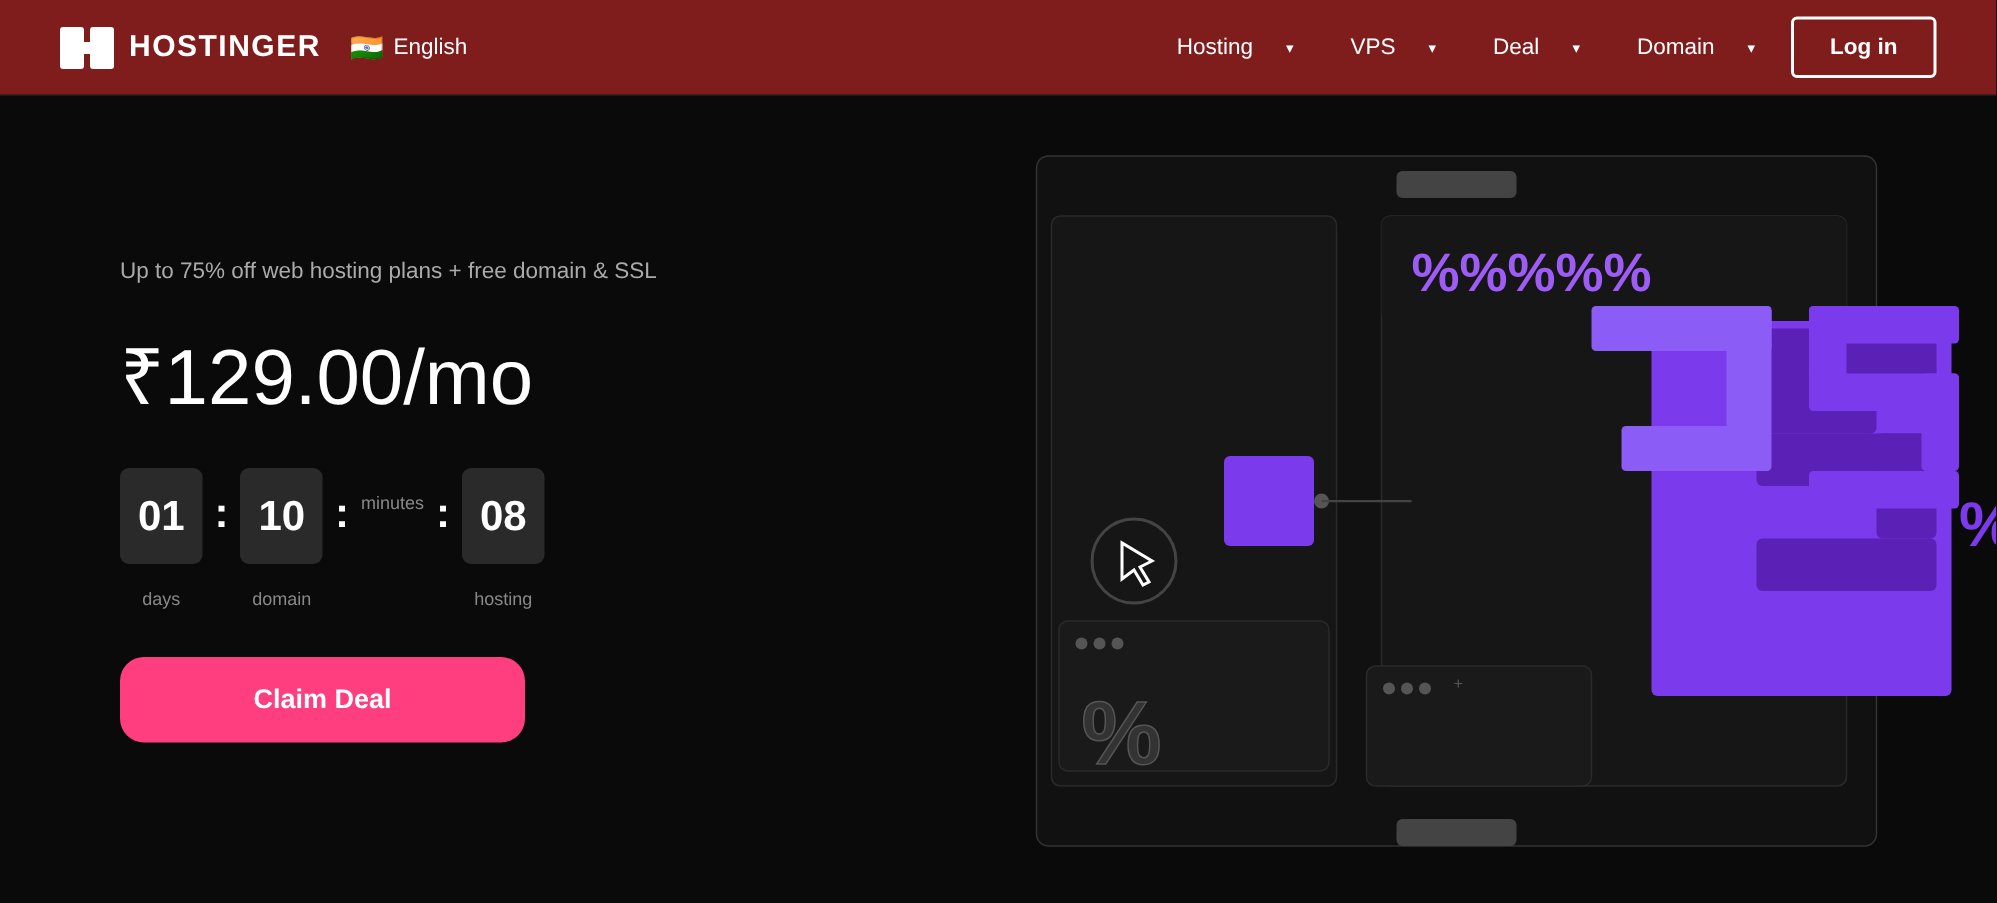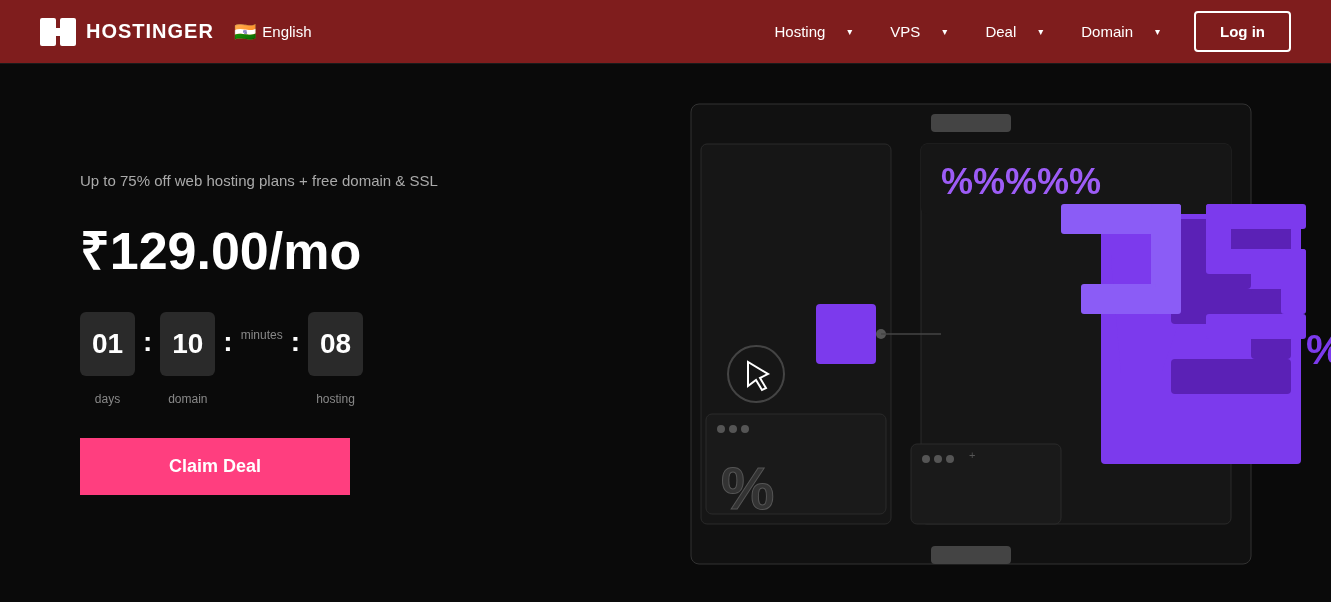--- a/index.html
+++ b/index.html
@@ -88,21 +88,20 @@
 
     .login-btn {
       padding: 10px 24px;
       border: 2px solid #fff;
       background: transparent;
       color: #fff;
       font-size: 15px;
       font-weight: 600;
       cursor: pointer;
       border-radius: 4px;
-      margin-left: 10px;
     }
 
     
     main {
       display: flex;
       align-items: center;
       padding: 0 80px;
       height: calc(602px - 64px);
       position: relative;
       overflow: hidden;
@@ -122,21 +121,21 @@
     }
 
     .subtitle {
       font-size: 15px;
       color: #aaa;
       margin-bottom: 24px;
     }
 
     .price {
       font-size: 52px;
-      font-weight: 700;
+      font-weight: 400;
       color: #fff;
       margin-bottom: 28px;
     }
 
     
     .countdown {
       display: flex;
       align-items: flex-start;
       gap: 0;
       margin-bottom: 32px;
@@ -174,21 +173,21 @@
       padding: 0 8px;
       margin-top: 14px;
     }
 
     .claim-btn {
       background: #ff3e7f;
       color: #fff;
       font-size: 18px;
       font-weight: 700;
       border: none;
-      border-radius: 0;
+      border-radius: 16px;
       padding: 18px 0;
       width: 270px;
       cursor: pointer;
       text-align: center;
     }
 
     
     .illustration {
       position: absolute;
       right: 0;

